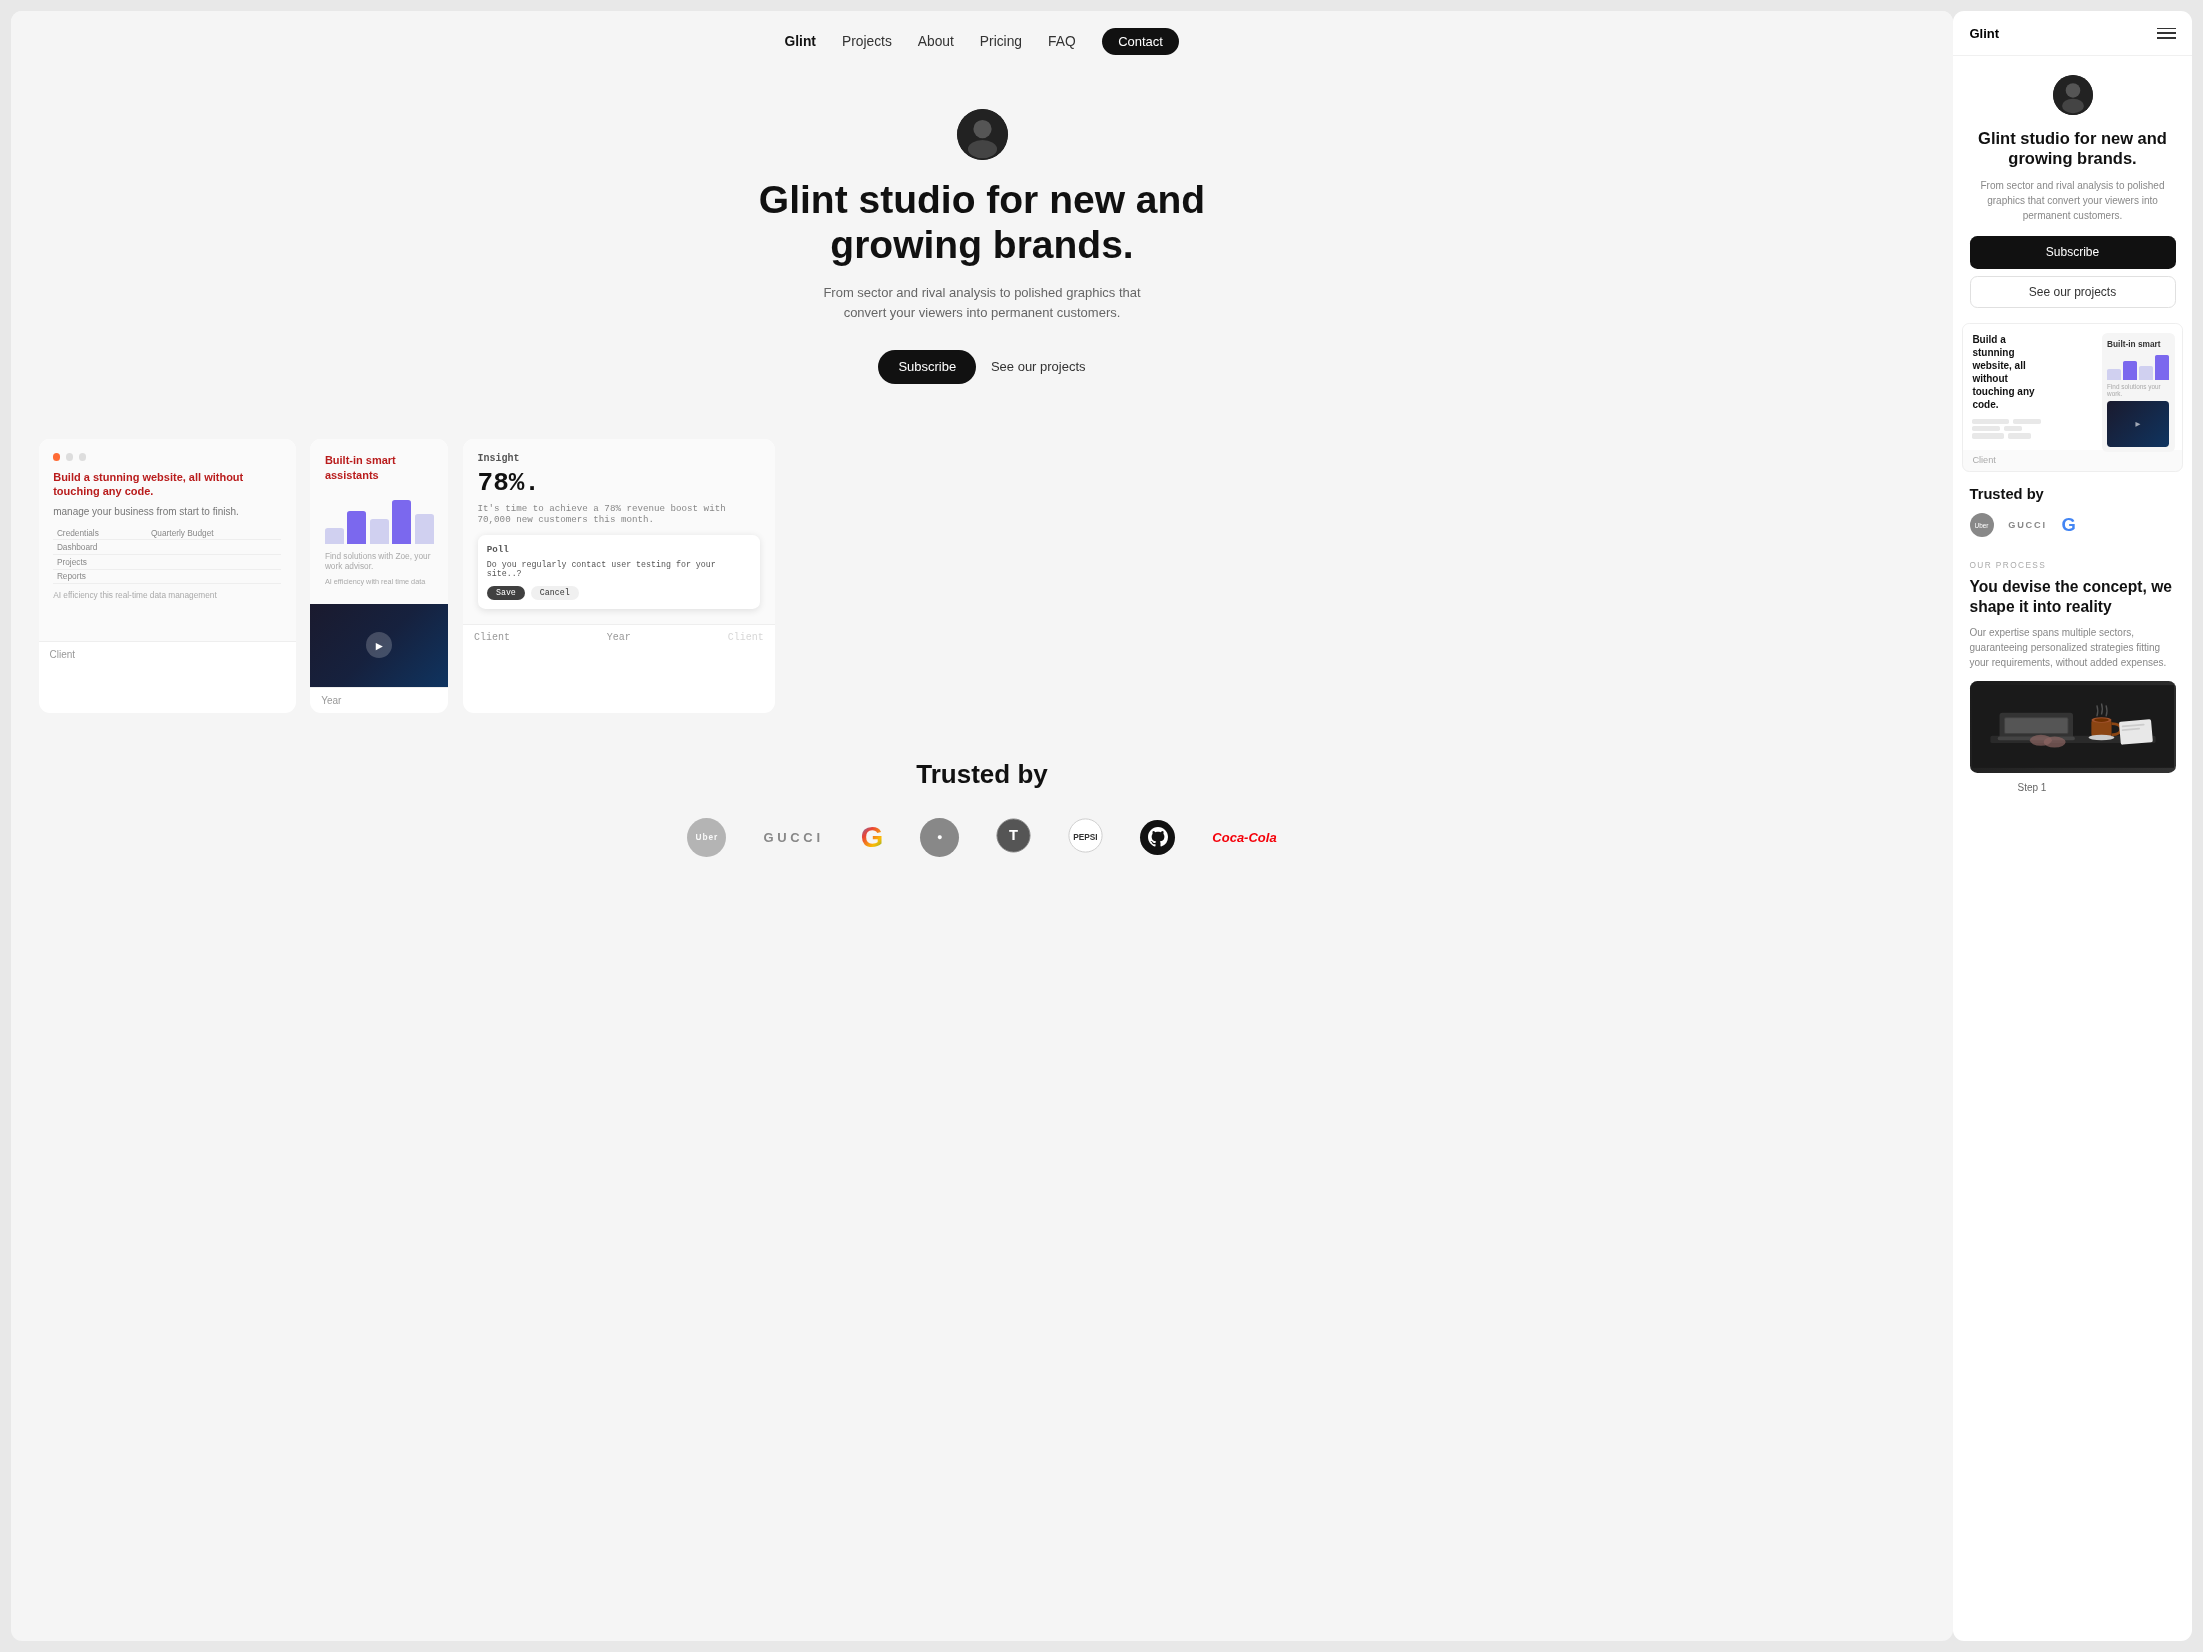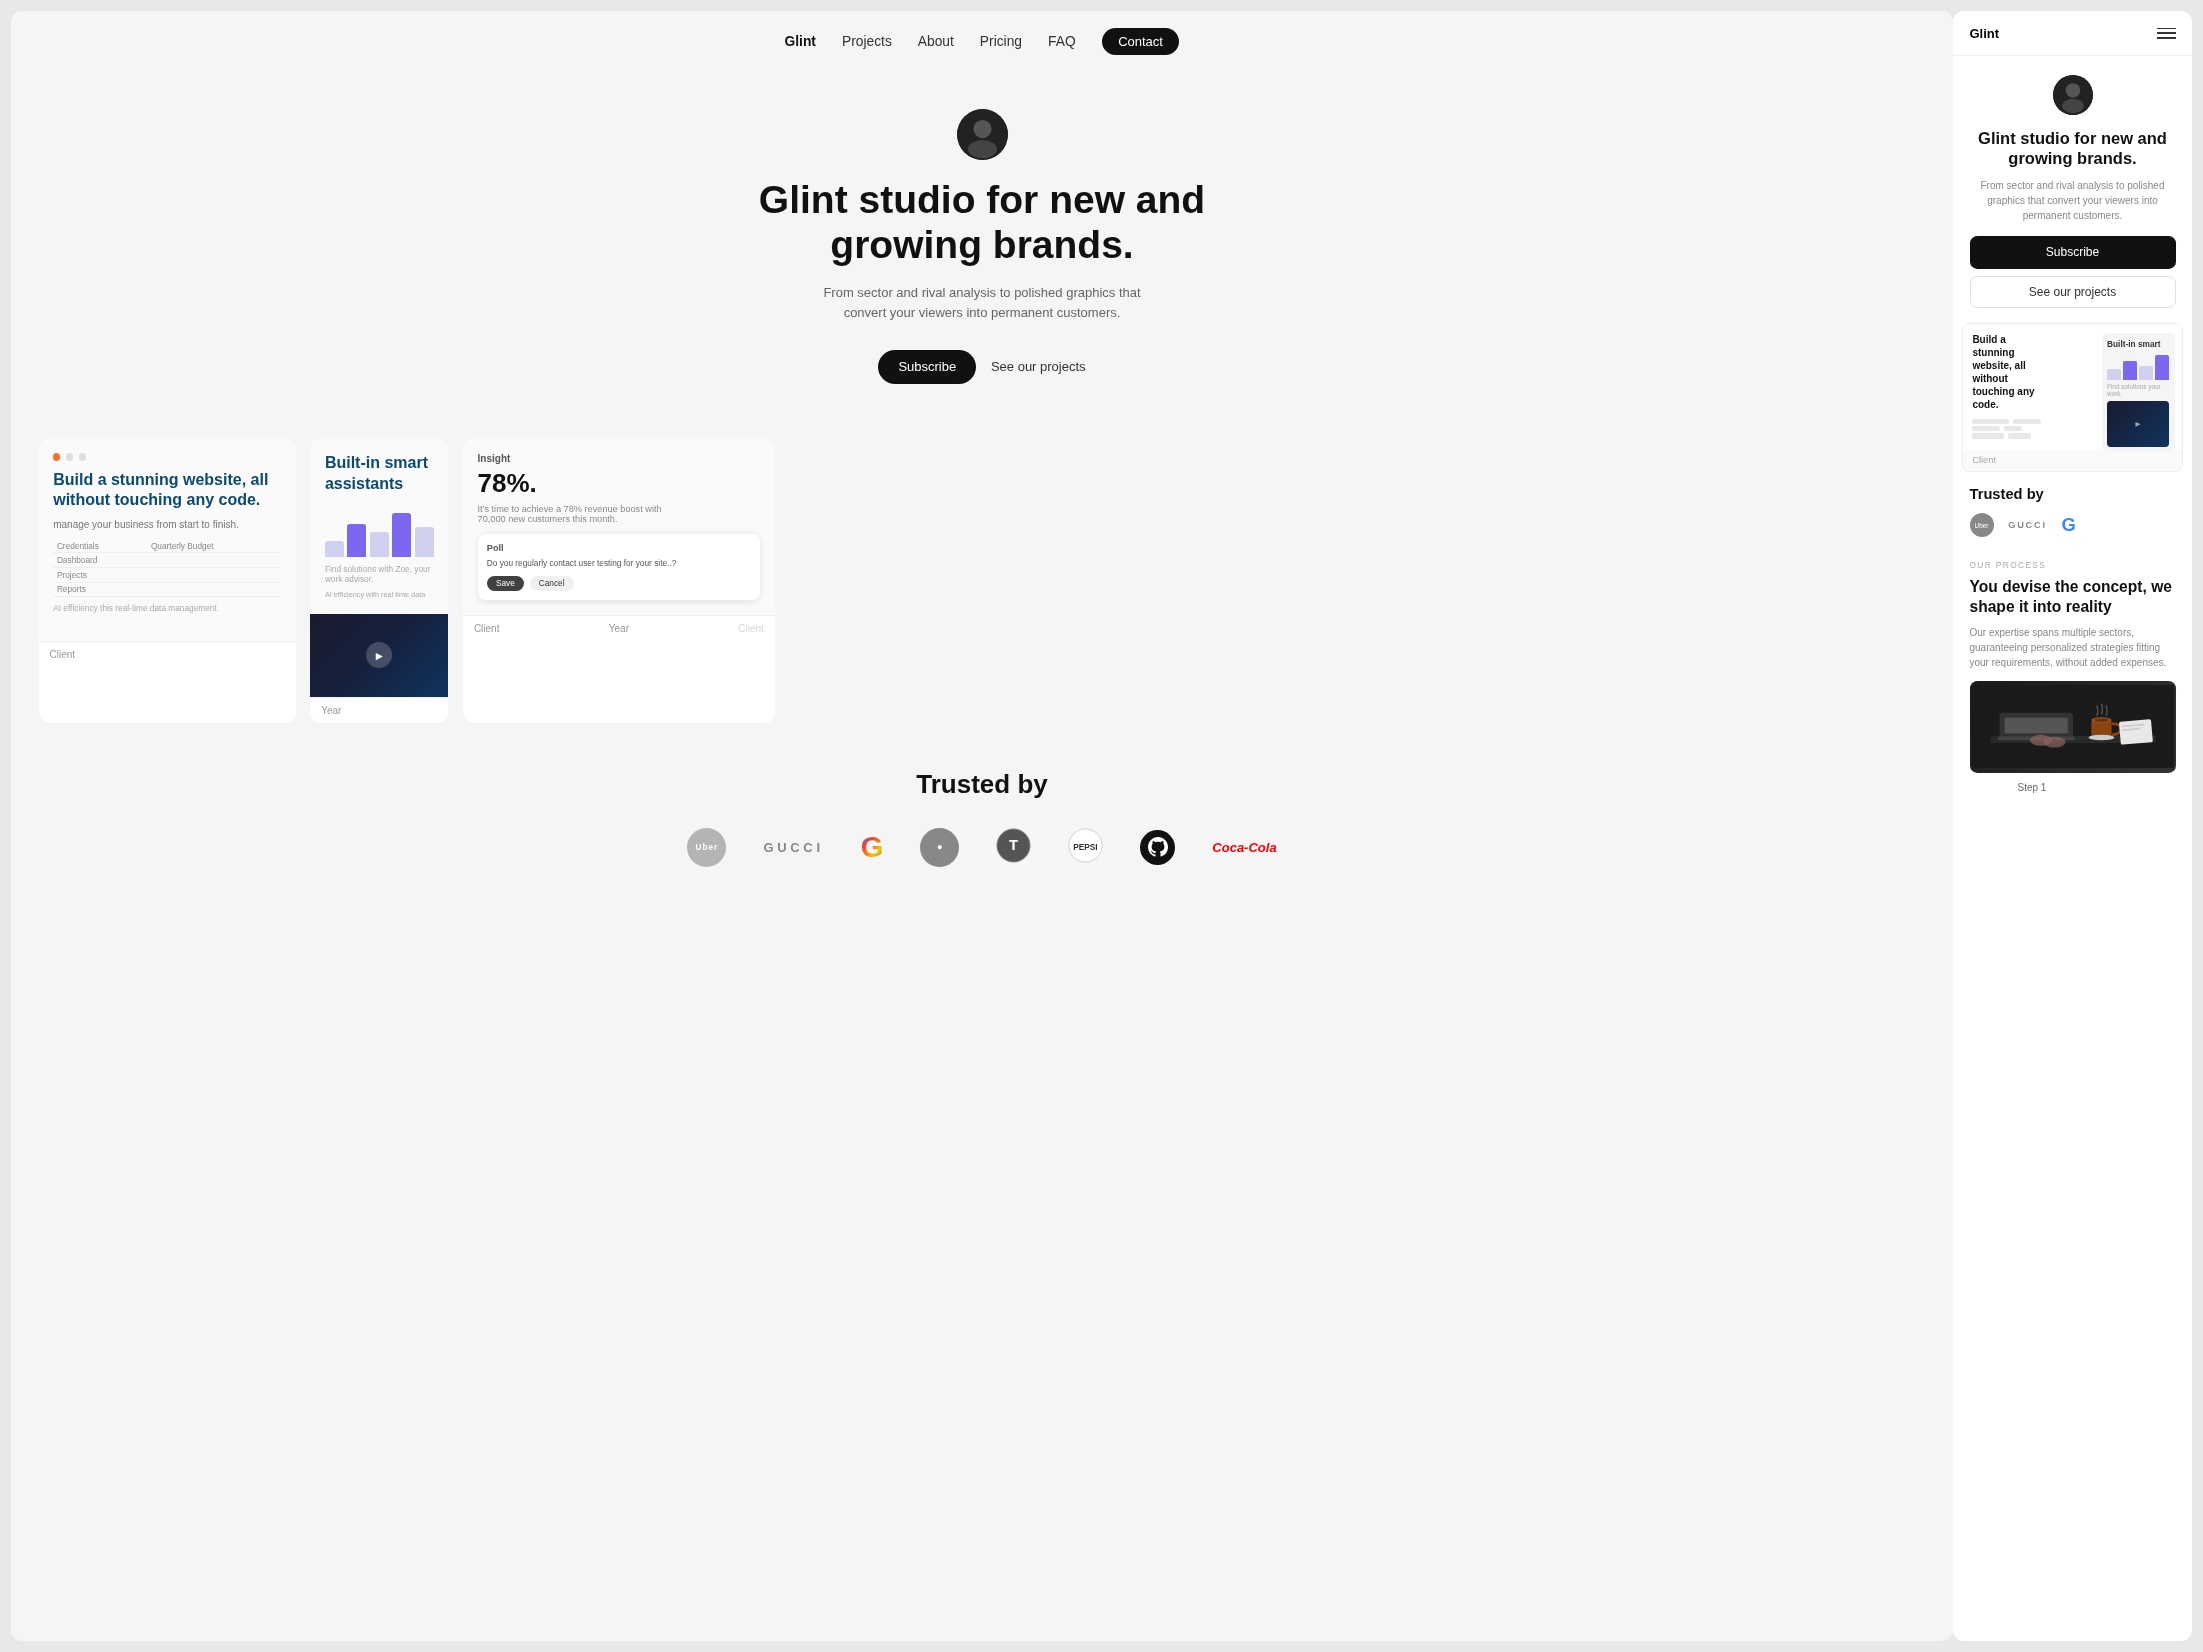--- a/index.html
+++ b/index.html
@@ -134,23 +134,23 @@
       display: flex;
       align-items: center;
       gap: 5.5px;
       margin-bottom: 9.2px;
     }
     .card-mock-dot {
       width: 7.3px; height: 7.3px; border-radius: 50%; background: #ddd;
     }
     .card-mock-dot.orange { background: #ff6b35; }
     .card-mock-title {
-      font-size: 16px;
-      font-weight: 700;
-      color: #0c4a6e;
+      font-size: 11px;
+      font-weight: 700;
+      color: #b91c1c;
       line-height: 1.3;
       margin-bottom: 7.3px;
     }
     .card-mock-subtitle {
       font-size: 10px;
       color: #777;
       margin-bottom: 9.2px;
     }
     .card-mock-table {
       width: 100%;
@@ -618,21 +618,21 @@
         <div style="margin-top:5.5px; font-size:7.3px; color:#aaa;">AI efficiency with real time data</div>
       </div>
       <div class="card-video">
         <div class="play-btn">▶</div>
       </div>
       <div class="card-footer">
         <span>Year</span>
       </div>
     </div>
 
-    <div class="project-card" style="width:312px;">
+    <div class="project-card" style="width:312px;font-family:Liberation Mono, monospace;">
       <div class="project-card-inner card-insight">
         <div style="font-size:10px; font-weight:600; margin-bottom:3.7px;">Insight</div>
         <div class="insight-percent">78%.</div>
         <div class="insight-text">It's time to achieve a 78% revenue boost with<br>70,000 new customers this month.</div>
         <div class="insight-modal">
           <div class="modal-title">Poll</div>
           <div class="modal-question">Do you regularly contact user testing for your site..?</div>
           <div class="modal-btns">
             <div class="modal-btn-save">Save</div>
             <div class="modal-btn-cancel">Cancel</div>

